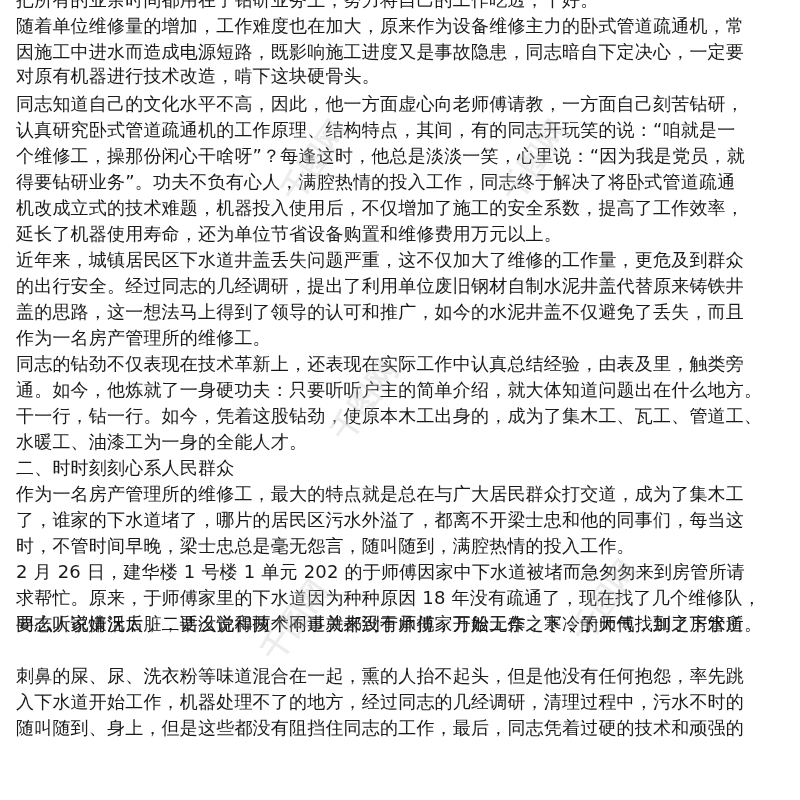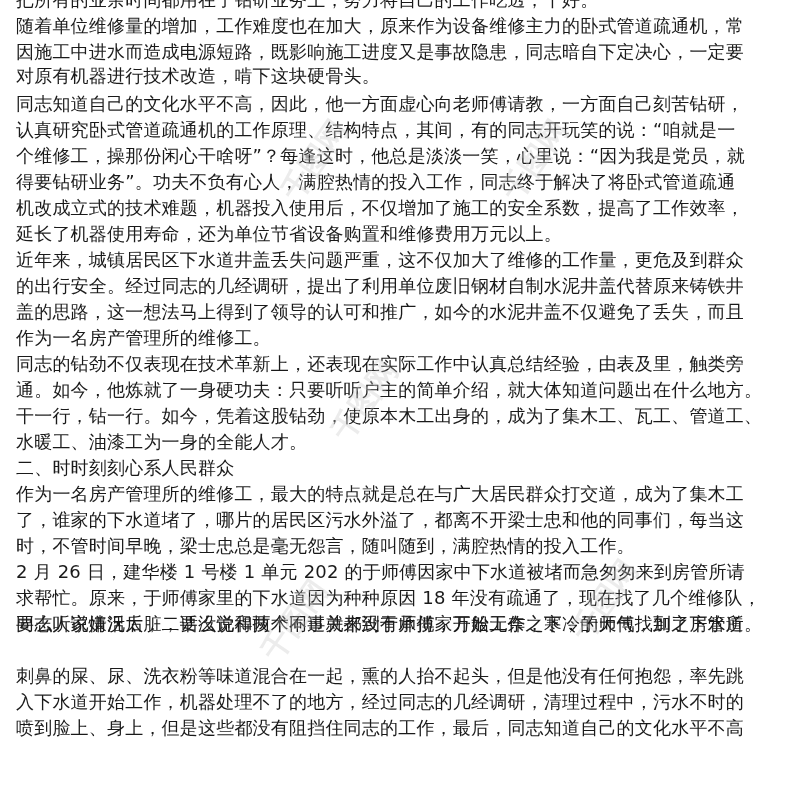--- a/index.html
+++ b/index.html
@@ -66,20 +66,20 @@
   <div class="line" style="top:468px">二、时时刻刻心系人民群众</div>
   <div class="line" style="top:494px">作为一名房产管理所的维修工，最大的特点就是总在与广大居民群众打交道，成为了集木工</div>
   <div class="line" style="top:520px">了，谁家的下水道堵了，哪片的居民区污水外溢了，都离不开梁士忠和他的同事们，每当这</div>
   <div class="line" style="top:546px">时，不管时间早晚，梁士忠总是毫无怨言，随叫随到，满腔热情的投入工作。</div>
   <div class="line" style="top:572px">2 月 26 日，建华楼 1 号楼 1 单元 202 的于师傅因家中下水道被堵而急匆匆来到房管所请</div>
   <div class="line" style="top:598px">求帮忙。原来，于师傅家里的下水道因为种种原因 18 年没有疏通了，现在找了几个维修队，</div>
   <div class="line" style="top:624px">要么人家嫌活太脏，要么觉得技术不过关都没有承揽，万般无奈之下，于师傅找到了房管所。</div>
   <div class="line" style="top:624px">同志听说情况后，二话没说和两个同事就来到于师傅家开始工作，寒冷的天气，加之下水道</div>
   <div class="line" style="top:676px">刺鼻的屎、尿、洗衣粉等味道混合在一起，熏的人抬不起头，但是他没有任何抱怨，率先跳</div>
   <div class="line" style="top:702px">入下水道开始工作，机器处理不了的地方，经过同志的几经调研，清理过程中，污水不时的</div>
-  <div class="line" style="top:728px">喷到脸上、身上，但是这些都没有阻挡住同志的工作，最后，同志知道自己的文化水平不高</div>
+  <div class="line" style="top:728px">随叫随到、身上，但是这些都没有阻挡住同志的工作，最后，同志凭着过硬的技术和顽强的</div>
 </div>
 
 <div class="watermark" style="left:270px; top:140px;">千图网</div>
 <div class="watermark" style="left:490px; top:140px;">千图网</div>
 <div class="watermark" style="left:320px; top:380px;">千图网</div>
 <div class="watermark" style="left:250px; top:600px;">千图网</div>
 <div class="watermark" style="left:560px; top:580px;">千图网</div>
 
 </body></html>

